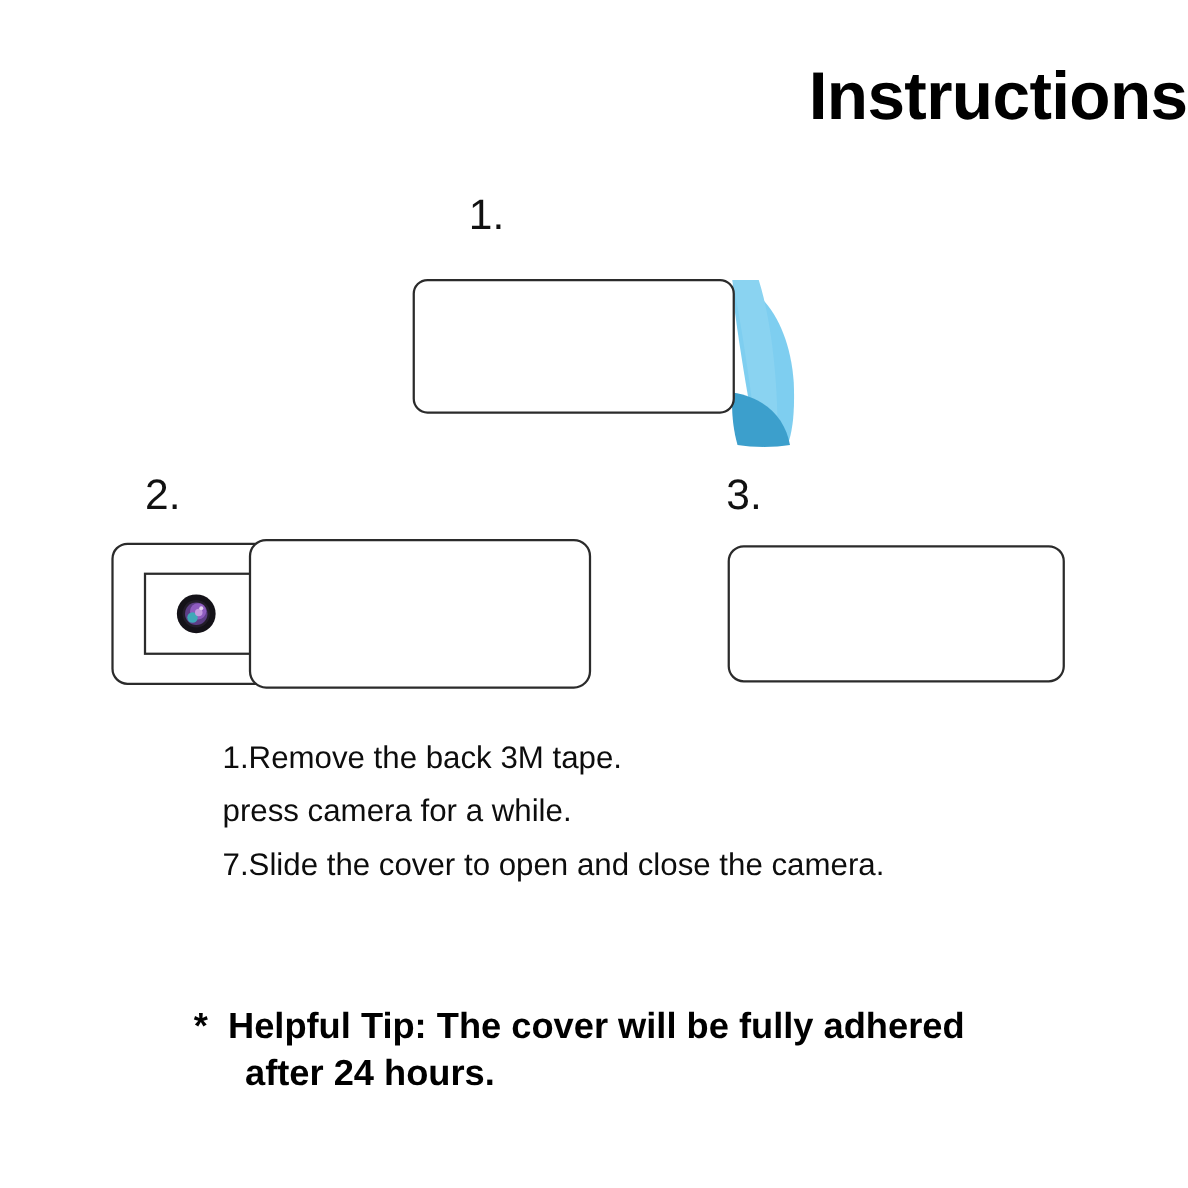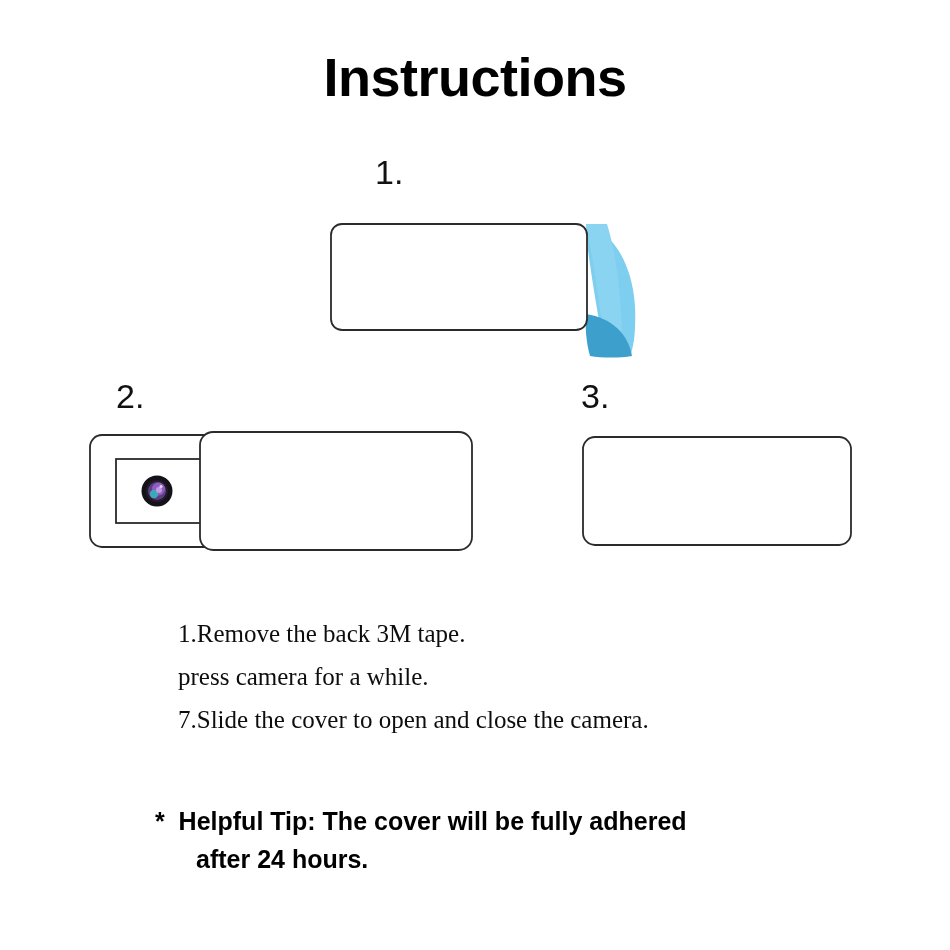--- a/index.html
+++ b/index.html
@@ -21,21 +21,21 @@
     inset: 0;
     background: #ffffff;
   }
 
   
   .title {
     position: absolute;
     top: 48px;
     left: 0;
     width: 950px;
-    text-align: center;
+    text-align: right;
     font-size: 54px;
     font-weight: 700;
     letter-spacing: -0.5px;
     color: #000000;
     line-height: 1.1;
   }
 
   
   .step-num {
     position: absolute;
@@ -54,40 +54,39 @@
   #fig1 { left: 320px; top: 210px; width: 330px; height: 160px; }
   #fig2 { left: 80px;  top: 425px; width: 410px; height: 135px; }
   #fig3 { left: 570px; top: 425px; width: 300px; height: 135px; }
 
   .figure svg { display: block; overflow: visible; }
 
   
   .instructions {
     position: absolute;
     left: 178px;
-    top: 612px;
+    top: 585px;
     width: 680px;
-    font-family: Liberation Serif, serif;
   }
   .instr-line {
     font-size: 25px;
     font-weight: 400;
     line-height: 43px;
     color: #0d0d0d;
     white-space: pre;
   }
 
   .tip {
     position: absolute;
     left: 155px;
     top: 802px;
     width: 700px;
   }
   .tip-line {
-    font-size: 25px;
+    font-size: 29px;
     font-weight: 700;
     line-height: 38px;
     color: #000000;
     white-space: pre;
   }
   .tip-line.indent { padding-left: 41px; }
 </style>
 </head>
 <body>
 

